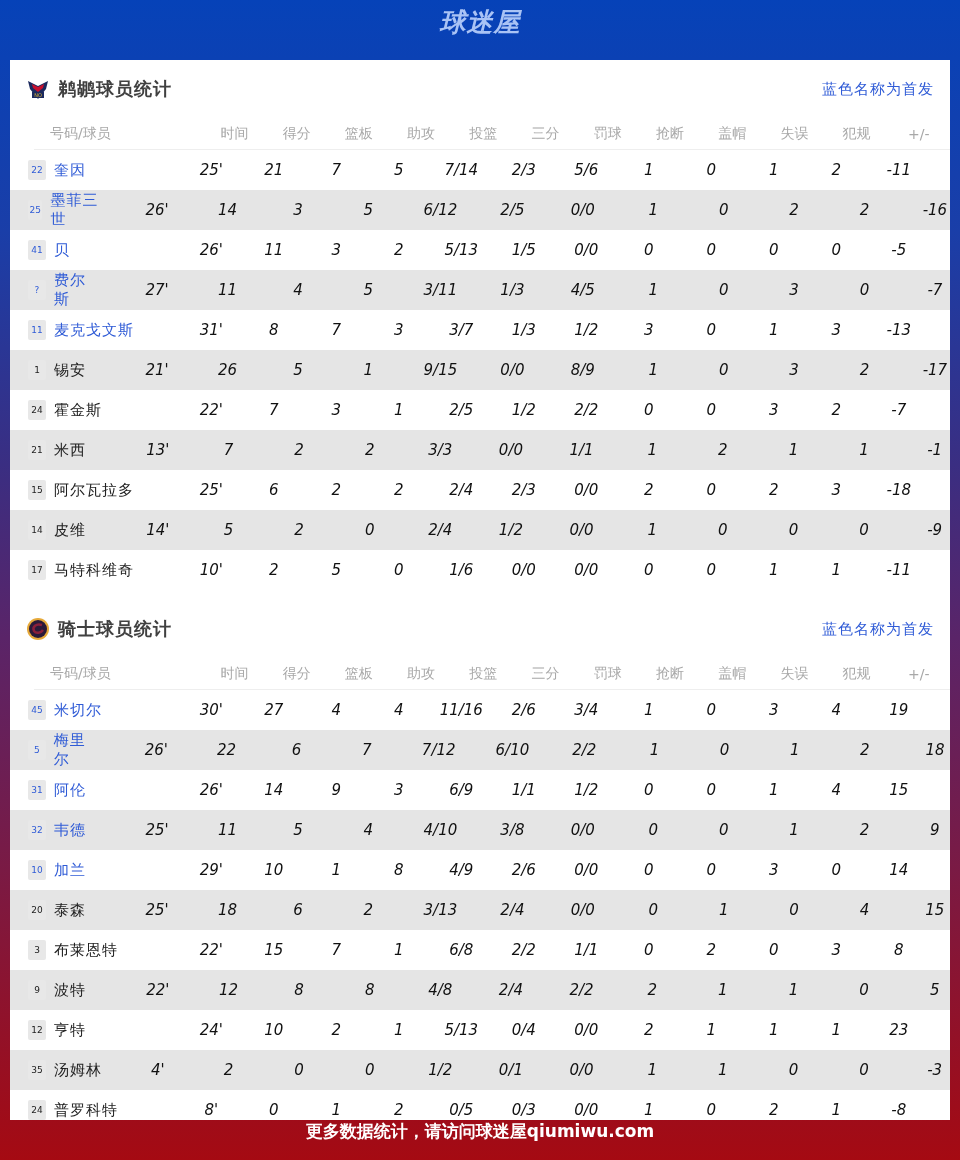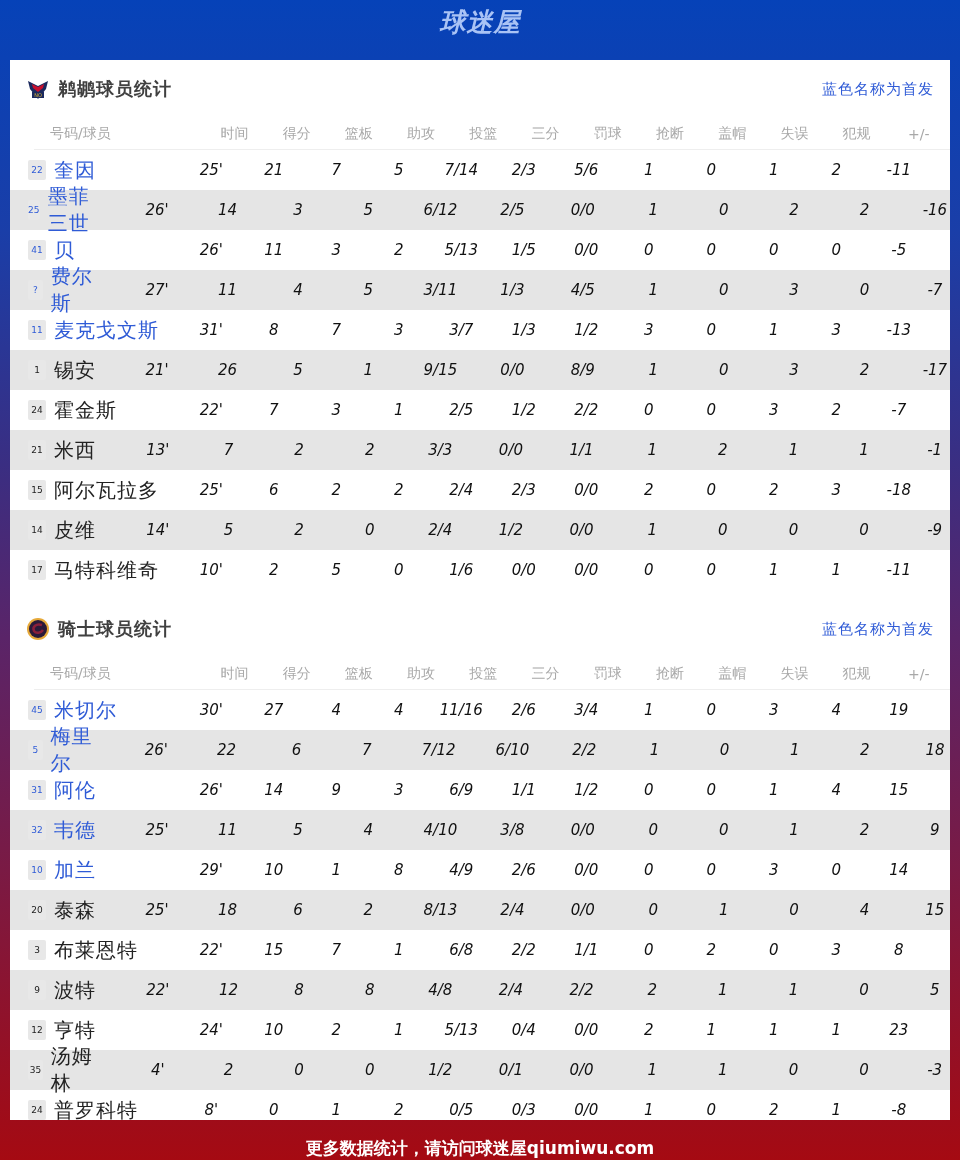--- a/index.html
+++ b/index.html
@@ -38,26 +38,26 @@
   .c-player { width: 170px; padding-left: 18px; display: flex; align-items: center; gap: 8px; }
   .c { width: 62.5px; text-align: center; font-size: 15px; color: #111; font-style: italic; }
   .colhead .c, .colhead .c-player span { font-size: 14px; color: #a8a8a8; font-style: normal; }
   .colhead .c-player { padding-left: 16px; }
   .jersey {
     width: 18px; height: 20px; background: #e8e8e8; border-radius: 2px;
     font-size: 9px; display: flex; align-items: center; justify-content: center;
     color: #222; font-style: normal;
   }
   .jersey.starter { color: #2f5bd6; }
-  .pname { font-size: 20px; color: #222; letter-spacing: 1px; }
+  .pname { font-size: 15px; color: #222; letter-spacing: 1px; }
   .pname.starter { color: #2f5bd6; }
   .spacer { height: 10px; }
   .footer {
     position: absolute; left: 0; top: 1120px; width: 960px; height: 40px;
-    display: flex; align-items: flex-end; justify-content: center;
+    display: flex; align-items: flex-start; justify-content: center;
     color: #ffffff; font-size: 17px; font-weight: bold;
   }
 </style>
 </head>
 <body>
 
 <div class="header">
   <span class="brand">球迷屋</span>
 </div>
 
@@ -413,21 +413,21 @@
       </div>
       <div class="row alt">
         <div class="c-player">
           <span class="jersey">20</span>
           <span class="pname">泰森</span>
         </div>
         <div class="c">25'</div>
         <div class="c">18</div>
         <div class="c">6</div>
         <div class="c">2</div>
-        <div class="c">8/13</div>
+        <div class="c">3/13</div>
         <div class="c">2/4</div>
         <div class="c">0/0</div>
         <div class="c">0</div>
         <div class="c">1</div>
         <div class="c">0</div>
         <div class="c">4</div>
         <div class="c">15</div>
       </div>
       <div class="row">
         <div class="c-player">

